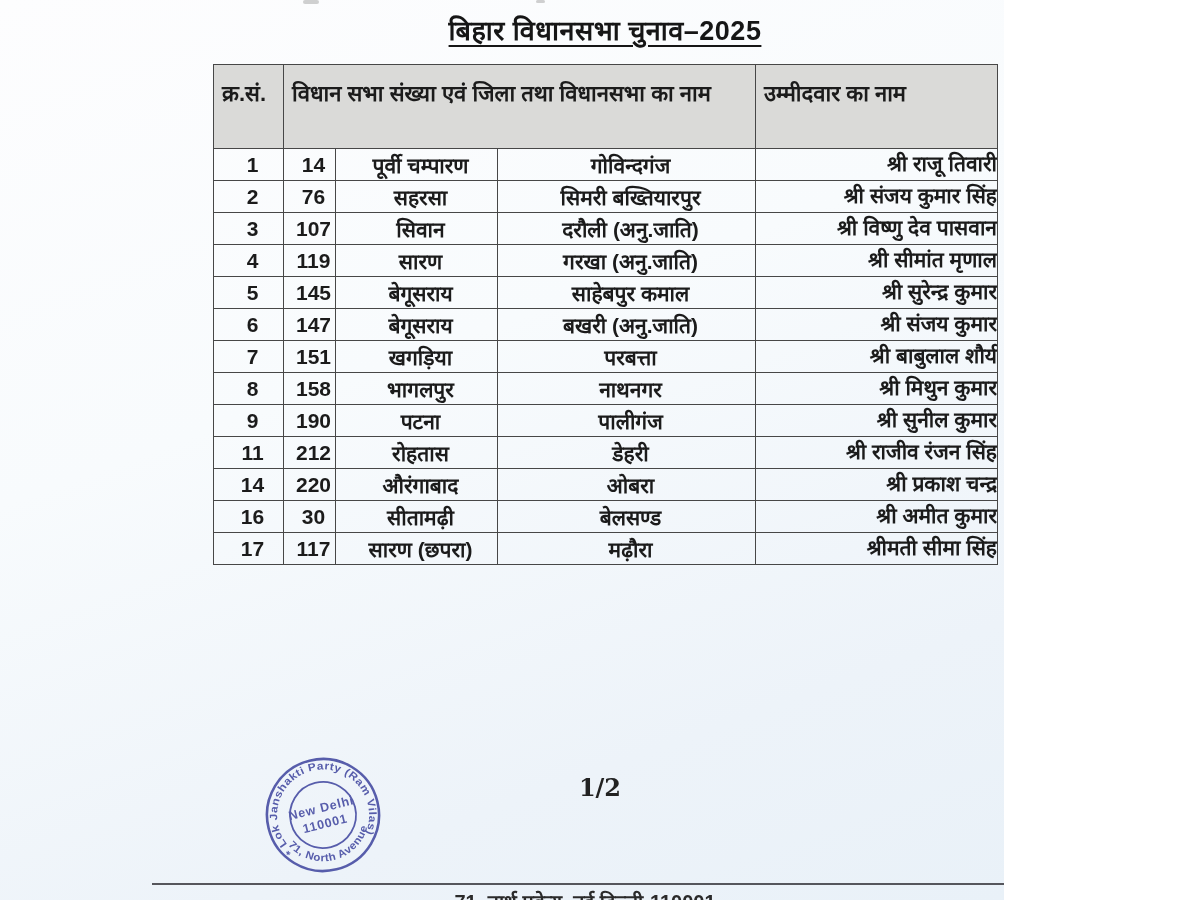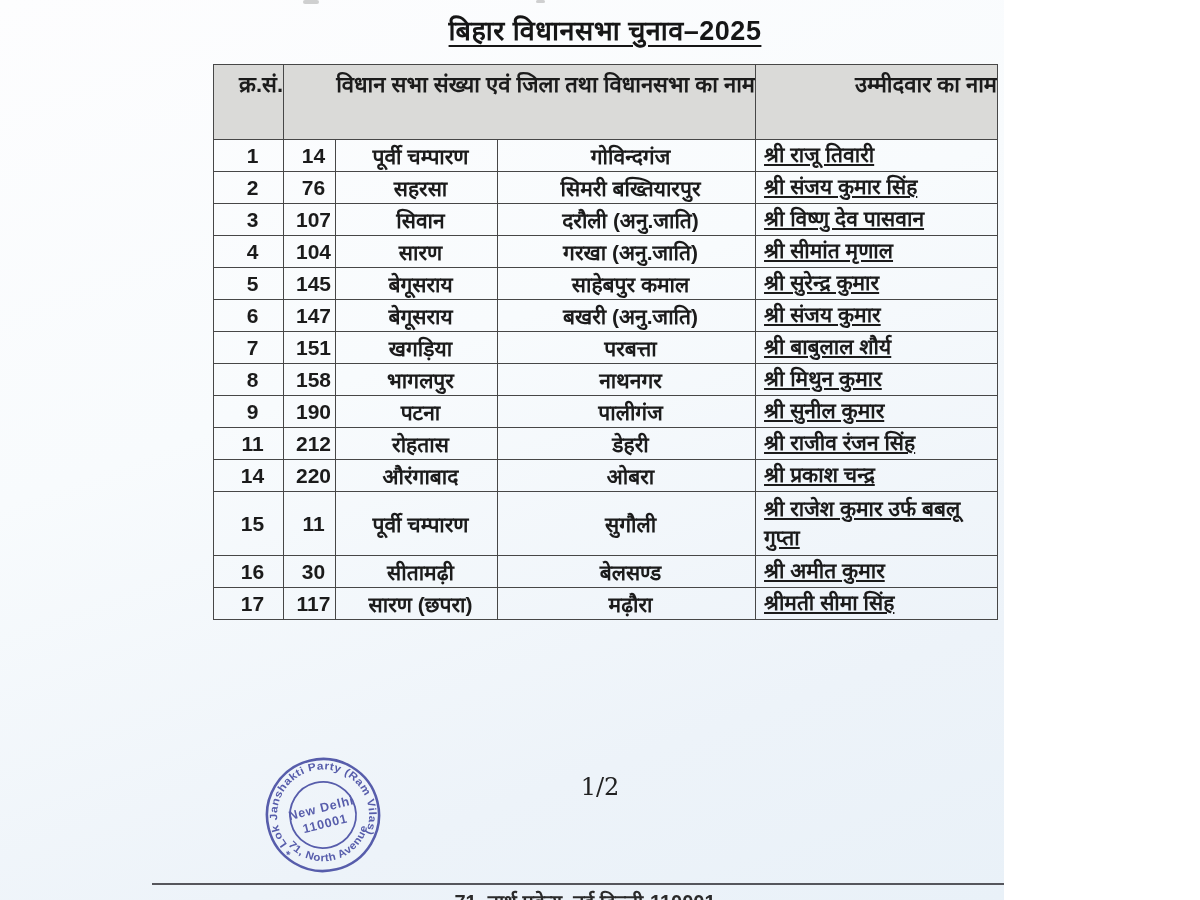--- a/index.html
+++ b/index.html
@@ -32,37 +32,37 @@
     position:absolute;left:213px;top:64px;width:784px;
     border-collapse:collapse;table-layout:fixed;
     font-size:21px;font-weight:600;color:#1b1b1b;
   }
   table.roster th,table.roster td{
     border:1.6px solid #474747;padding:0 0 0 8px;overflow:hidden;
   }
   col.c-sn{width:70px}col.c-num{width:52px}col.c-dist{width:162px}
   col.c-asm{width:258px}col.c-cand{width:242px}
   table.roster thead th{
-    background:#dadad8;height:69px;vertical-align:top;padding-top:5px;
-    font-size:22px;font-weight:700;text-align:right;line-height:1.35;
+    background:#dadad8;height:69px;vertical-align:top;padding-top:14px;
+    font-size:22px;font-weight:700;text-align:left;line-height:1.35;
   }
   th.h-sn{text-align:center;padding-left:0;}
   th.h-cand{text-align:center;padding-left:0;}
   table.roster tbody tr{height:32px;}
   table.roster tbody tr.tall{height:64px;}
   td.sn{text-align:center;padding-left:0;font-weight:700;}
   td.num{text-align:center;padding-left:0;font-weight:700;}
   td.dist,td.asm{text-align:center;}
-  td.cand{text-align:left;padding-left:10px;line-height:1.35;text-decoration:underline;}
+  td.cand{text-align:right;padding-left:10px;line-height:1.35;}
   table.roster tbody td{vertical-align:middle;}
   
   .page-number{
     position:absolute;left:545px;top:773px;width:110px;text-align:center;
     font-family:"DejaVu Serif","Liberation Serif",serif;
-    font-size:24px;font-weight:400;color:#222;
+    font-size:24px;font-weight:700;color:#222;
   }
   
   .stamp{position:absolute;left:238px;top:730px;width:170px;height:170px;opacity:.92;}
   
   .footer-rule{
     position:absolute;left:152px;top:883px;width:992px;height:0;
     border-top:2.2px solid #45454a;opacity:.9;
   }
   .footer-text{
     position:absolute;left:190px;top:888px;width:790px;text-align:center;
@@ -113,21 +113,21 @@
     </tr>
         <tr>
       <td class="sn">3</td>
       <td class="num">107</td>
       <td class="dist">सिवान</td>
       <td class="asm">दरौली (अनु.जाति)</td>
       <td class="cand">श्री विष्णु देव पासवान</td>
     </tr>
         <tr>
       <td class="sn">4</td>
-      <td class="num">104</td>
+      <td class="num">119</td>
       <td class="dist">सारण</td>
       <td class="asm">गरखा (अनु.जाति)</td>
       <td class="cand">श्री सीमांत मृणाल</td>
     </tr>
         <tr>
       <td class="sn">5</td>
       <td class="num">145</td>
       <td class="dist">बेगूसराय</td>
       <td class="asm">साहेबपुर कमाल</td>
       <td class="cand">श्री सुरेन्द्र कुमार</td>
@@ -166,27 +166,20 @@
       <td class="dist">रोहतास</td>
       <td class="asm">डेहरी</td>
       <td class="cand">श्री राजीव रंजन सिंह</td>
     </tr>
         <tr>
       <td class="sn">14</td>
       <td class="num">220</td>
       <td class="dist">औरंगाबाद</td>
       <td class="asm">ओबरा</td>
       <td class="cand">श्री प्रकाश चन्द्र</td>
-    </tr>
-        <tr class="tall">
-      <td class="sn">15</td>
-      <td class="num">11</td>
-      <td class="dist">पूर्वी चम्पारण</td>
-      <td class="asm">सुगौली</td>
-      <td class="cand">श्री राजेश कुमार उर्फ बबलू गुप्ता</td>
     </tr>
         <tr>
       <td class="sn">16</td>
       <td class="num">30</td>
       <td class="dist">सीतामढ़ी</td>
       <td class="asm">बेलसण्ड</td>
       <td class="cand">श्री अमीत कुमार</td>
     </tr>
         <tr>
       <td class="sn">17</td>

